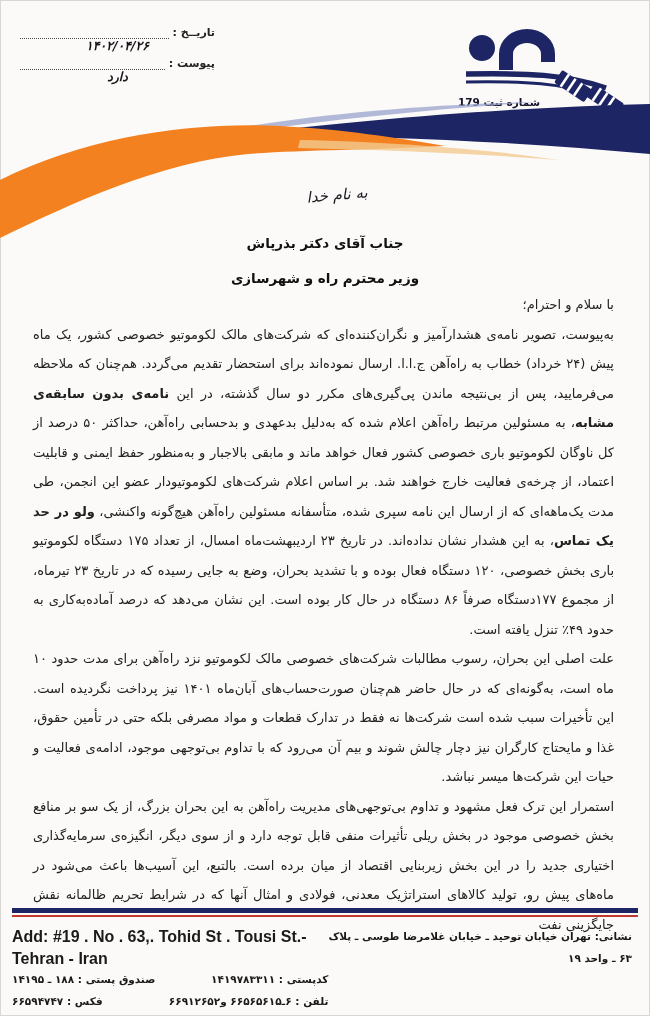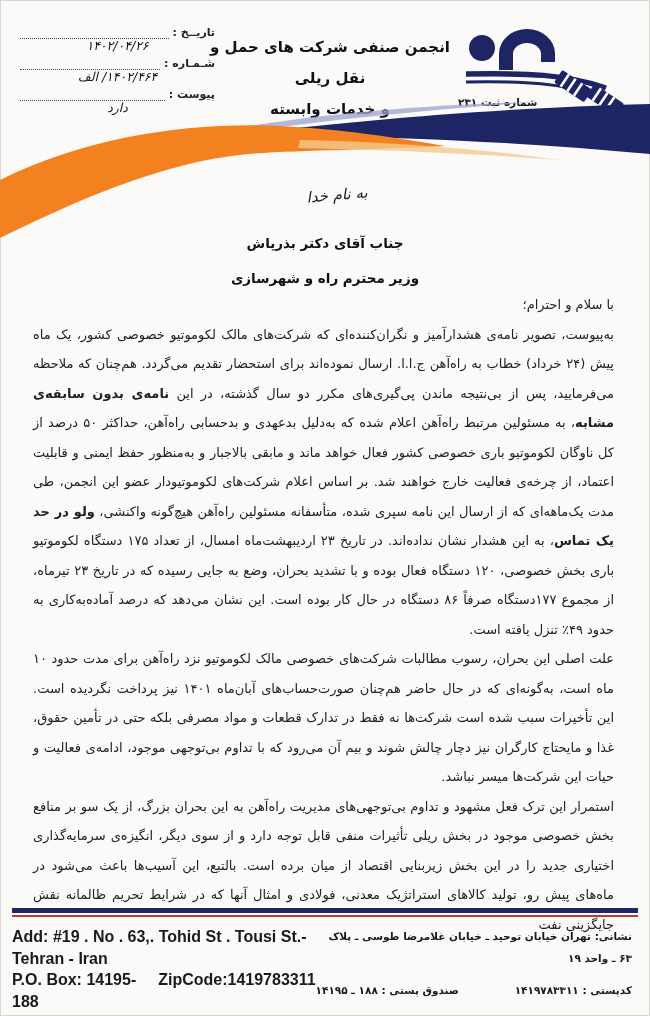--- a/index.html
+++ b/index.html
@@ -23,21 +23,21 @@
     direction:rtl;
   }
   .field{margin-bottom:4px;}
   .field-line{display:flex;align-items:flex-end;direction:rtl;}
   .f-label{
     font-size:11px;font-weight:bold;white-space:nowrap;
     padding-left:4px;color:#222;
   }
   .f-dots{flex:1;border-bottom:1.5px dotted #4a4a4a;height:12px;}
   .f-value{
-    text-align:center;font-size:12.5px;font-weight:normal;
+    text-align:center;font-size:12.5px;font-weight:bold;
     font-style:italic;margin-top:-1px;color:#15151a;
     letter-spacing:1px;
   }
   
   .org-title{
     position:absolute;top:32px;left:200px;width:260px;
     direction:rtl;text-align:center;
     font-weight:bold;font-size:15px;line-height:31px;color:#101018;
   }
   
@@ -100,38 +100,27 @@
   <div class="meta">
     <div class="field">
       <div class="field-line">
         <span class="f-label">تاریــخ :</span>
         <span class="f-dots"></span>
       </div>
       <div class="f-value">۱۴۰۲/۰۴/۲۶</div>
     </div>
     <div class="field">
       <div class="field-line">
-        <span class="f-label">شـمـاره :</span>
-        <span class="f-dots"></span>
-      </div>
-      <div class="f-value">۱۴۰۲/۴۶۴/ الف</div>
-    </div>
-    <div class="field">
-      <div class="field-line">
         <span class="f-label">پیوست :</span>
         <span class="f-dots"></span>
       </div>
       <div class="f-value">دارد</div>
     </div>
   </div>
 
-  <div class="org-title">
-    <div>انجمن صنفی شرکت های حمل و نقل ریلی</div>
-    <div>و خدمات وابسته</div>
-  </div>
 
   <div class="logo">
     <svg width="180" height="102" viewBox="0 0 180 102">
       <g fill="none" stroke="#1d2565">
         <circle cx="26" cy="34" r="13" fill="#1d2565" stroke="none"></circle>
         <path d="M50,56 L50,40 A21 18 0 0 1 92,40 L92,48" stroke-width="14"></path>
         <path d="M10,60 C70,59 110,60 150,74" stroke-width="5.5"></path>
         <path d="M10,68 C70,67 106,69 142,82" stroke-width="3"></path>
       </g>
       <g>
@@ -148,21 +137,21 @@
         <g transform="rotate(34 148 86)">
           <rect x="131" y="78" width="36" height="15" rx="2" fill="#1d2565"></rect>
           <g stroke="#ffffff" stroke-width="2.6">
             <line x1="139" y1="78" x2="139" y2="93"></line>
             <line x1="147" y1="78" x2="147" y2="93"></line>
             <line x1="155" y1="78" x2="155" y2="93"></line>
           </g>
         </g>
       </g>
     </svg>
-    <div class="reg-number">شماره ثبت ۲۳۱</div>
+    <div class="reg-number">شماره ثبت 179</div>
   </div>
 
   <svg class="swoosh" viewBox="0 0 650 150">
     <path d="M214,36 C300,20 420,8 540,6 C420,14 310,26 218,40 Z" fill="#9aa3cd" opacity="0.75"></path>
     <path d="M650,8 C480,12 330,28 220,40 C340,38 500,44 650,58 Z" fill="#1d2565"></path>
     <path d="M0,84 C90,40 190,26 280,30 C340,33 400,42 445,50 C370,54 300,54 248,58 C160,66 70,108 0,142 Z" fill="#f48120"></path>
     <path d="M300,44 C400,46 490,54 560,64 C480,58 390,54 298,52 Z" fill="#f3c98f" opacity="0.8"></path>
   </svg>
 
   <div class="bismillah">به نام خدا</div>
@@ -183,24 +172,20 @@
 
   <div class="footer">
     <div class="rule-navy"></div>
     <div class="rule-red"></div>
     <div class="footer-content">
       <div class="f-row">
         <div class="en-cell">Add: #19 . No . 63,. Tohid St . Tousi St.- Tehran - Iran</div>
         <div class="fa-cell">نشانی: تهران خیابان توحید ـ خیابان غلامرضا طوسی ـ پلاک ۶۳ ـ واحد ۱۹</div>
       </div>
       <div class="f-row">
-        <div class="en-cell split">
-          <span>P.O. Box: 14195-188</span>
-          <span>ZipCode:1419783311</span>
-        </div>
         <div class="fa-cell split">
           <span>کدپستی : ۱۴۱۹۷۸۳۳۱۱</span>
           <span>صندوق پستی : ۱۸۸ ـ ۱۴۱۹۵</span>
         </div>
       </div>
       <div class="f-row">
         <div class="fa-cell split">
           <span>تلفن : ۶ـ۶۶۵۶۵۶۱۵ و۶۶۹۱۲۶۵۲</span>
           <span>فکس : ۶۶۵۹۴۷۴۷</span>
         </div>

